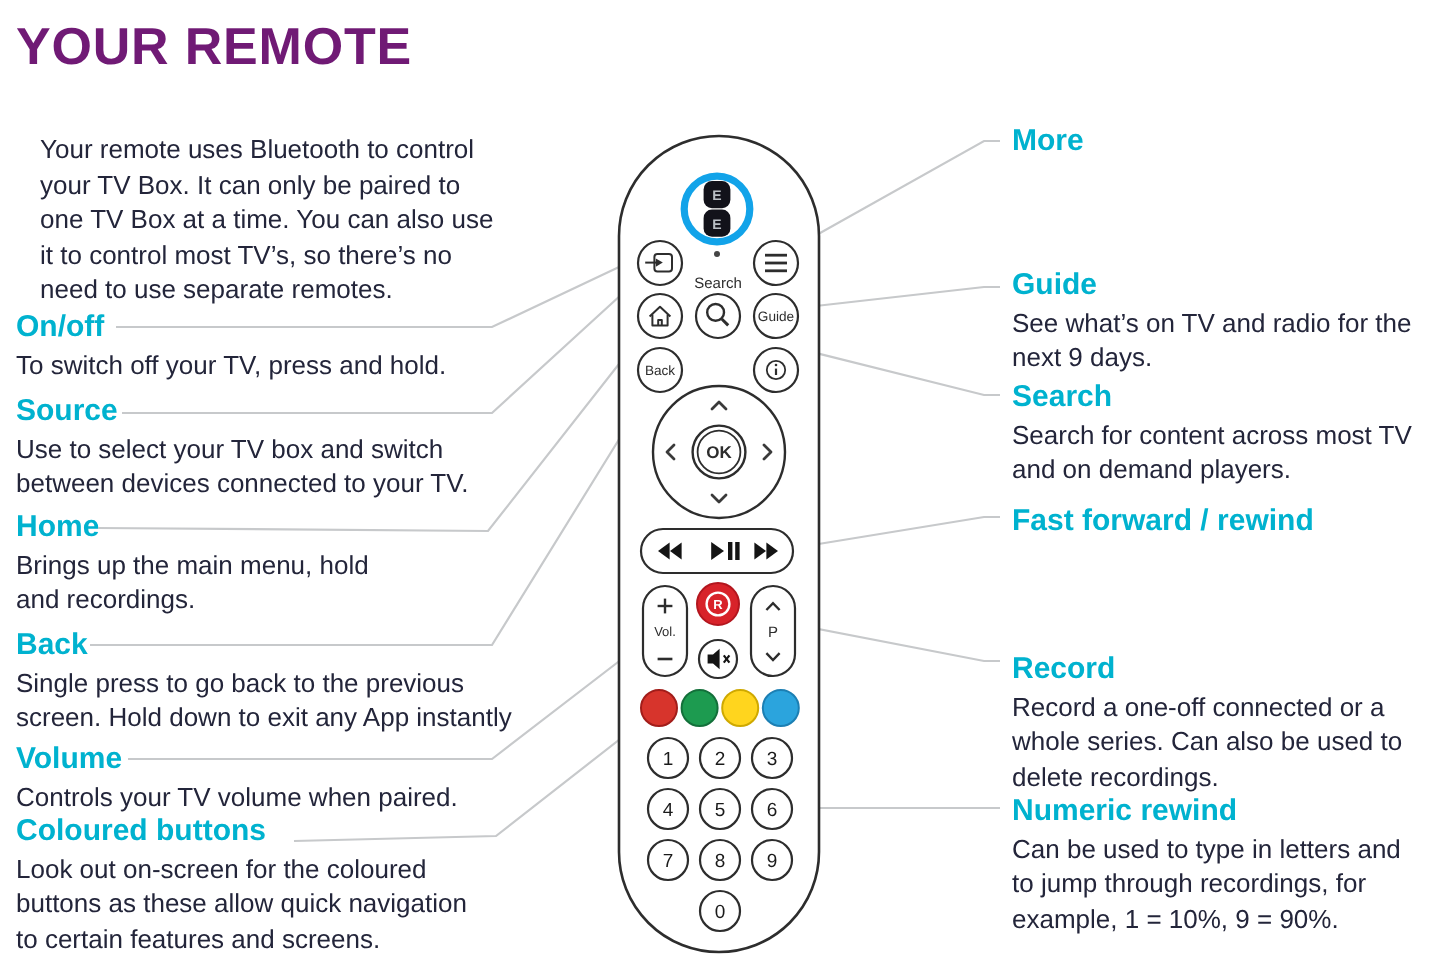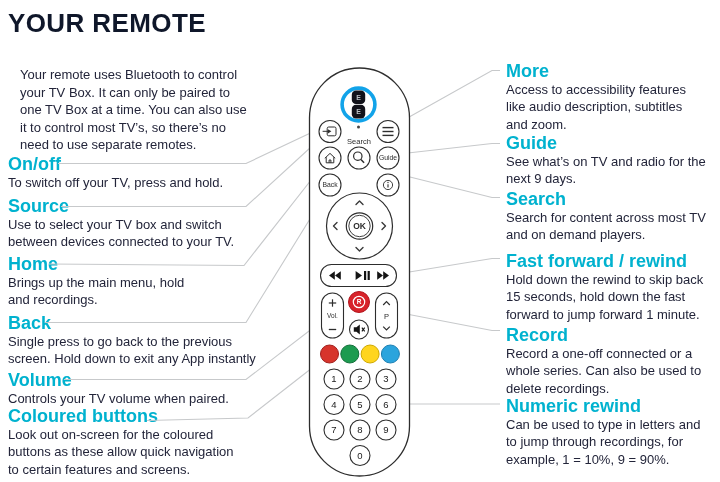--- a/index.html
+++ b/index.html
@@ -3,31 +3,31 @@
 <meta charset="utf-8">
 <style>
   html,body{margin:0;padding:0;}
   body{
     width:720px;height:482px;position:relative;overflow:hidden;
     background:#ffffff;color:#23253a;
     font-family:"Liberation Sans","DejaVu Sans",sans-serif;
   }
   .abs{position:absolute;}
   .page-title{
-    font-size:26px;font-weight:700;color:#0f172a;
+    font-size:26px;font-weight:700;color:#701a75;
     margin:0;letter-spacing:0.4px;
   }
   .intro{
     font-size:13px;line-height:17.5px;margin:12px;white-space:pre-line;
   }
   .sec{position:absolute;}
   .sec.left{left:8px;width:250px;}
   .sec.right{left:506px;width:212px;}
   .sec-h{
-    font-size:18px;font-weight:600;color:#00b2cf;
+    font-size:15px;font-weight:600;color:#00b2cf;
     margin:0 0 2px 0;line-height:16px;
   }
   .sec-b{
     font-size:13px;line-height:17.4px;margin:0;white-space:pre-line;
   }
   svg{position:absolute;left:0;top:0;}
   svg text{font-family:"Liberation Sans","DejaVu Sans",sans-serif;}
 </style>
 </head>
 <body>
@@ -65,39 +65,33 @@
 </div>
 <div class="sec left" style="top:408px">
   <h2 class="sec-h">Coloured buttons</h2>
   <p class="sec-b">Look out on-screen for the coloured
 buttons as these allow quick navigation
 to certain features and screens.</p>
 </div>
 
 <div class="sec right" style="top:63px">
   <h2 class="sec-h">More</h2>
-  <p class="sec-b">Access to accessibility features
-like audio description, subtitles
-and zoom.</p>
 </div>
 <div class="sec right" style="top:135px">
   <h2 class="sec-h">Guide</h2>
   <p class="sec-b">See what’s on TV and radio for the
 next 9 days.</p>
 </div>
 <div class="sec right" style="top:191px">
   <h2 class="sec-h">Search</h2>
   <p class="sec-b">Search for content across most TV
 and on demand players.</p>
 </div>
 <div class="sec right" style="top:253px">
   <h2 class="sec-h">Fast forward / rewind</h2>
-  <p class="sec-b">Hold down the rewind to skip back
-15 seconds, hold down the fast
-forward to jump forward 1 minute.</p>
 </div>
 <div class="sec right" style="top:327px">
   <h2 class="sec-h">Record</h2>
   <p class="sec-b">Record a one-off connected or a
 whole series. Can also be used to
 delete recordings.</p>
 </div>
 <div class="sec right" style="top:398px">
   <h2 class="sec-h">Numeric rewind</h2>
   <p class="sec-b">Can be used to type in letters and

